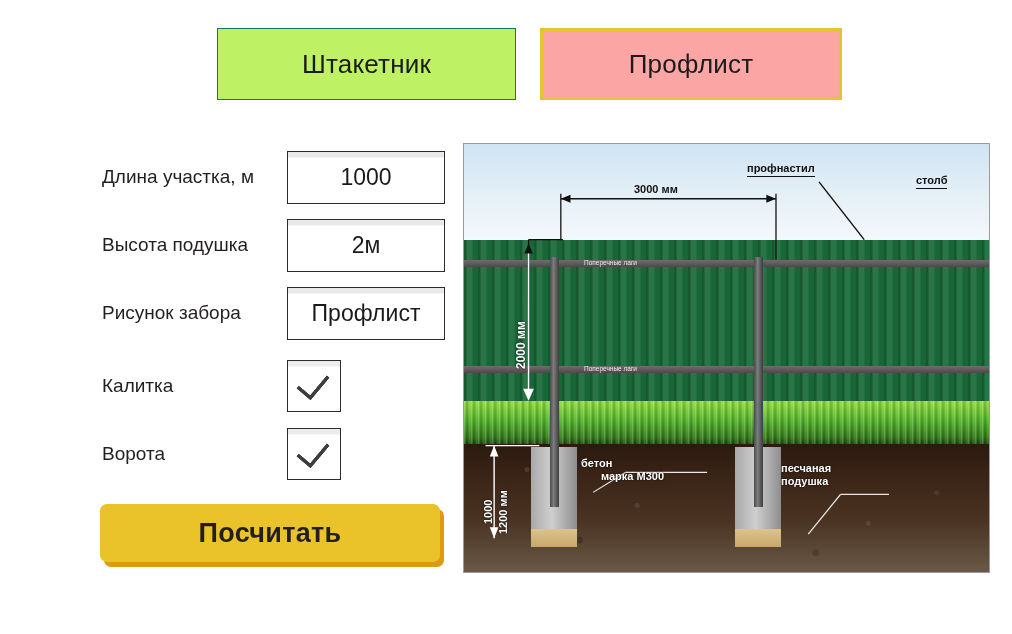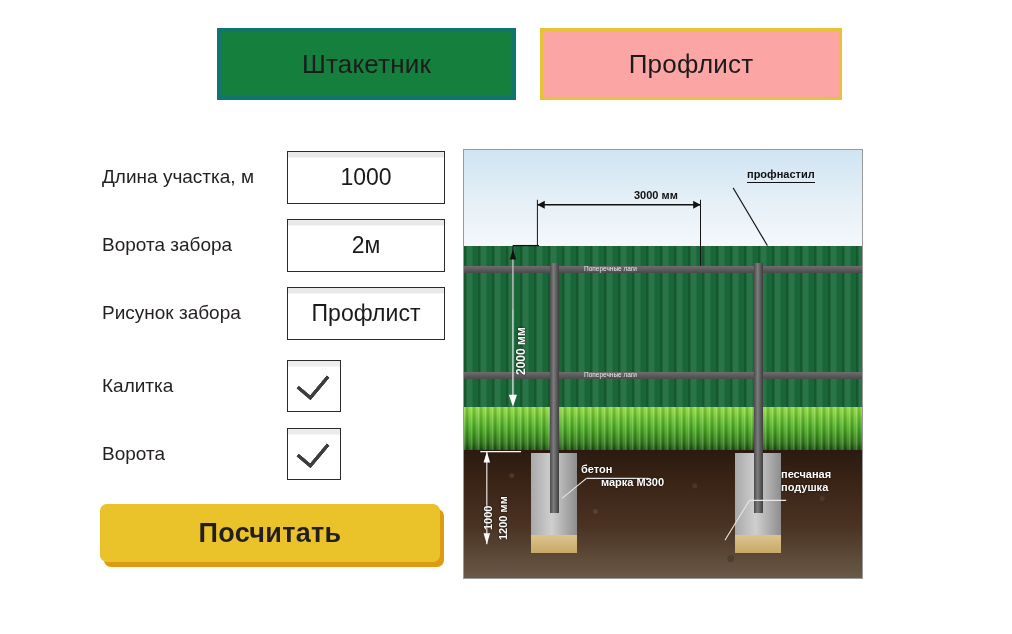--- a/index.html
+++ b/index.html
@@ -30,22 +30,22 @@
     display: flex;
     align-items: center;
     justify-content: center;
     font-size: 26px;
     color: #1b1b1b;
     letter-spacing: 0.2px;
     cursor: pointer;
     user-select: none;
   }
   .tab.active {
-    background: #15803d;
-    border: 4px solid #0f766e;
+    background: #bef264;
+    border: 1px solid #0f766e;
   }
   .tab.inactive {
     background: #fca5a5;
     border: 3px solid #e5c334;
     width: 302px;
   }
 
   
   .form {
     position: absolute;
@@ -121,22 +121,22 @@
     display: flex;
     align-items: center;
     justify-content: center;
     letter-spacing: 0.3px;
   }
 
   
   .diagram {
     position: absolute;
     left: 463px;
-    top: 149px;
-    width: 400px;
+    top: 143px;
+    width: 527px;
     height: 430px;
     border: 1px solid #9a9a9a;
     box-sizing: border-box;
     overflow: hidden;
     background: #4d7c0f;
   }
   .d-sky {
     position: absolute;
     left: 0; top: 0; right: 0;
     height: 96px;
@@ -284,21 +284,21 @@
 <div class="form">
 
   <div class="form-row">
     <div class="form-label">Длина участка, м</div>
     <div class="field">
       <span>1000</span>
     </div>
   </div>
 
   <div class="form-row">
-    <div class="form-label">Ворота забора</div>
+    <div class="form-label">Высота подушка</div>
     <div class="field">
       <span>2м</span>
     </div>
   </div>
 
   <div class="form-row">
     <div class="form-label">Рисунок забора</div>
     <div class="field">
       <span>Профлист</span>
     </div>

